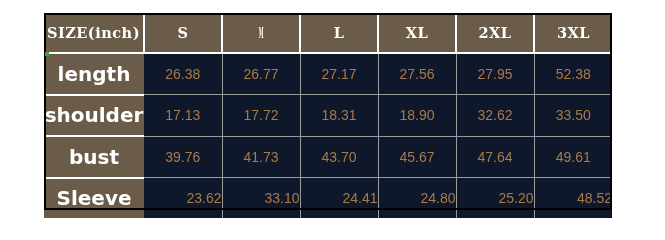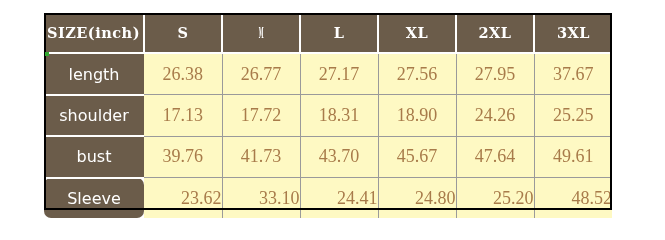--- a/index.html
+++ b/index.html
@@ -61,32 +61,32 @@
     display: inline-block;
     transform: scaleX(0.30);
     transform-origin: center;
     font-family: "DejaVu Serif", "Liberation Serif", serif;
     font-weight: bold;
   }
 
   
   .row-label {
     font-family: "DejaVu Sans", "Liberation Sans", sans-serif;
-    font-weight: normal;
-    font-size: 16px;
+    font-weight: bold;
+    font-size: 20px;
     border-bottom: 2px solid #ffffff;
   }
-  #size-chart tr.last-row .row-label { border-bottom: none; border-radius: 7px; }
+  #size-chart tr.last-row .row-label { border-bottom: none; }
 
   
   .data-cell {
-    background: #fef9c3;
+    background: #0f172a;
     color: #A87B4A;
-    font-family: Liberation Serif, serif;
-    font-size: 18px;
+    font-family: Liberation Sans, sans-serif;
+    font-size: 14px;
     border-right: 1px solid #9a9a9a;
     border-bottom: 1px solid #9a9a9a;
   }
   .data-cell.last { border-right: none; }
   #size-chart tr.last-row .data-cell { border-bottom: none; text-align: right; }
 
   
   #frame {
     position: absolute;
     left: 44px;
@@ -132,31 +132,31 @@
       <td class="brown head-cell last">3XL</td>
     </tr>
 
     <tr>
       <td class="brown row-label">length</td>
       <td class="data-cell">26.38</td>
       <td class="data-cell">26.77</td>
       <td class="data-cell">27.17</td>
       <td class="data-cell">27.56</td>
       <td class="data-cell">27.95</td>
-      <td class="data-cell last">37.67</td>
+      <td class="data-cell last">52.38</td>
     </tr>
 
     <tr>
       <td class="brown row-label">shoulder</td>
       <td class="data-cell">17.13</td>
       <td class="data-cell">17.72</td>
       <td class="data-cell">18.31</td>
       <td class="data-cell">18.90</td>
-      <td class="data-cell">24.26</td>
-      <td class="data-cell last">25.25</td>
+      <td class="data-cell">32.62</td>
+      <td class="data-cell last">33.50</td>
     </tr>
 
     <tr>
       <td class="brown row-label">bust</td>
       <td class="data-cell">39.76</td>
       <td class="data-cell">41.73</td>
       <td class="data-cell">43.70</td>
       <td class="data-cell">45.67</td>
       <td class="data-cell">47.64</td>
       <td class="data-cell last">49.61</td>

